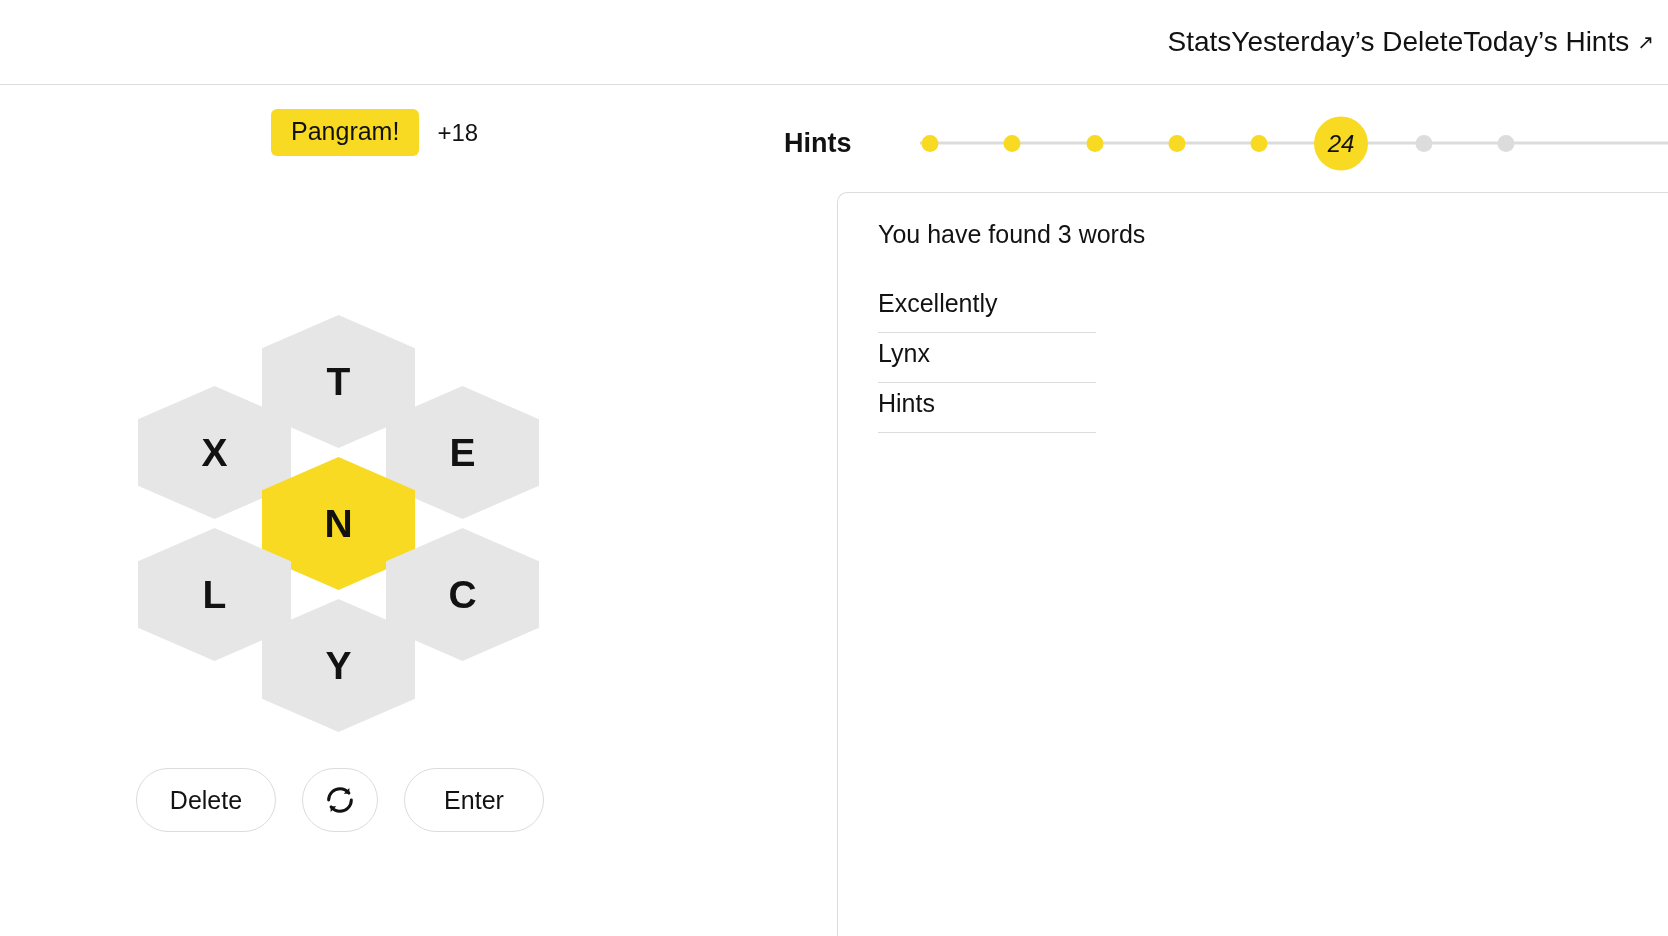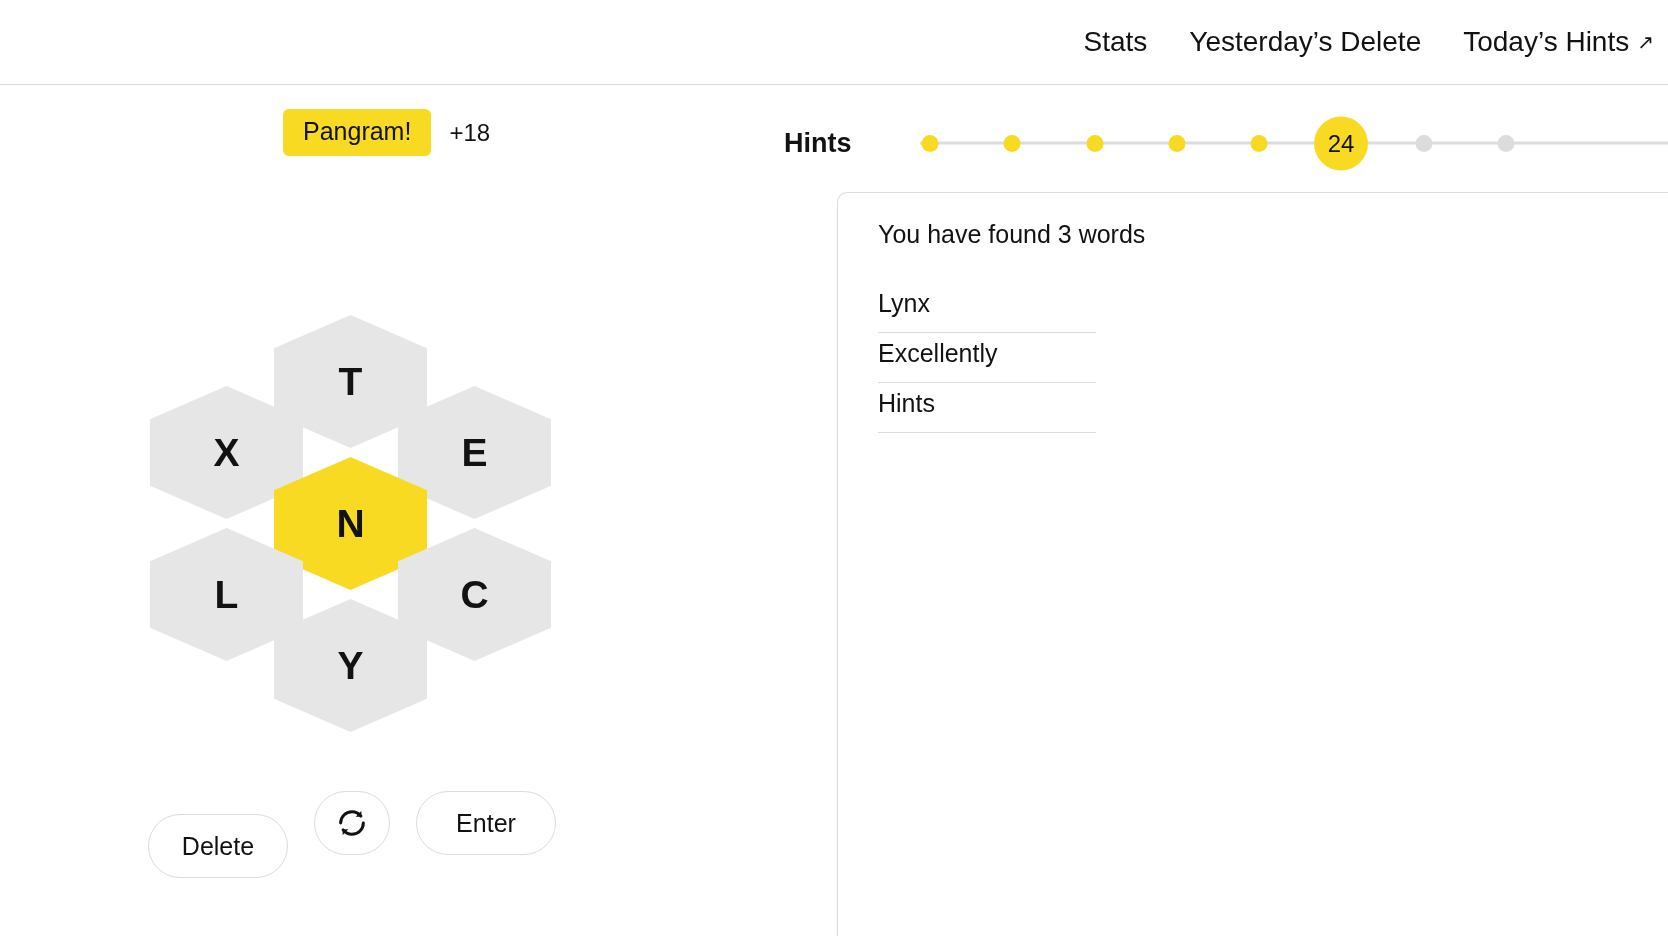--- a/index.html
+++ b/index.html
@@ -16,31 +16,31 @@
   
   .header {
     position: absolute; top: 0; left: 0;
     width: 1668px; height: 85px;
     border-bottom: 1px solid #dcdcdc;
     background: #fff;
   }
   .header-nav {
     position: absolute; right: 14px; top: 0;
     height: 84px;
-    display: flex; align-items: center; gap: 42px;
+    display: flex; align-items: center; 
   }
   .nav-item {
     font-size: 28px; color: #121212; line-height: 1;
     cursor: pointer; white-space: nowrap;
     display: flex; align-items: center; gap: 8px;
   }
   .ext-arrow { font-size: 20px; display: inline-block; line-height: 1; }
 
   
-  .left-col { position: absolute; left: 12px; top: 85px; width: 836px; height: 851px; }
+  .left-col { position: absolute; left: 0; top: 85px; width: 836px; height: 851px; }
 
   .pangram-row {
     position: absolute; left: 271px; top: 24px;
     display: flex; align-items: center; gap: 18px;
   }
   .pangram-chip {
     background: #f7da21; color: #121212;
     border-radius: 6px;
     padding: 10px 20px 12px 20px;
     font-size: 25px; line-height: 1;
@@ -71,21 +71,21 @@
   .controls {
     position: absolute; left: 136px; top: 683px;
     display: flex; align-items: center; gap: 26px;
   }
   .ctrl-btn {
     border: 1px solid #dcdcdc; background: #fff;
     border-radius: 48px; height: 64px;
     display: flex; align-items: center; justify-content: center;
     font-size: 25px; color: #121212; cursor: pointer;
   }
-  .ctrl-delete { width: 140px; margin-top: 46px; }
+  .ctrl-delete { width: 140px; }
   .ctrl-enter  { width: 140px; }
   .ctrl-shuffle { width: 76px; }
   .shuffle-icon { width: 34px; height: 34px; display: block; }
 
   
   .right-col { position: absolute; left: 836px; top: 85px; width: 832px; height: 851px; }
 
   .progress-row {
     position: absolute; left: 0; top: 24px;
     width: 832px; height: 68px;
@@ -95,20 +95,21 @@
     position: absolute; left: -52px; top: 50%; transform: translateY(-50%);
     font-size: 27px; font-weight: bold; color: #121212; white-space: nowrap;
   }
   .progress-track {
     position: absolute; left: 84px; top: 50%; transform: translateY(-50%);
     width: 800px; height: 3px; background: #dcdcdc;
   }
   .dot {
     position: absolute; top: 50%; transform: translate(-50%,-50%);
     border-radius: 50%;
+    font-style: italic;
   }
   .dot.small { width: 17px; height: 17px; }
   .dot.done { background: #f7da21; }
   .dot.todo { background: #dcdcdc; }
   .dot.current {
     width: 54px; height: 54px; background: #f7da21;
     display: flex; align-items: center; justify-content: center;
     font-size: 24px; color: #121212; font-weight: normal;
   }
 
@@ -210,21 +211,21 @@
         <div class="dot small done" style="left:339px"></div>
         <div class="dot current" style="left:421px">24</div>
         <div class="dot small todo" style="left:504px"></div>
         <div class="dot small todo" style="left:586px"></div>
       </div>
     </div>
 
     <div class="wordlist-panel">
       <div class="found-count">You have found 3 words</div>
       <div class="word-items">
+        <div class="word-item">Excellently</div>
         <div class="word-item">Lynx</div>
-        <div class="word-item">Excellently</div>
         <div class="word-item">Hints</div>
       </div>
     </div>
 
   </div>
 
 </div>
 
 </body></html>

